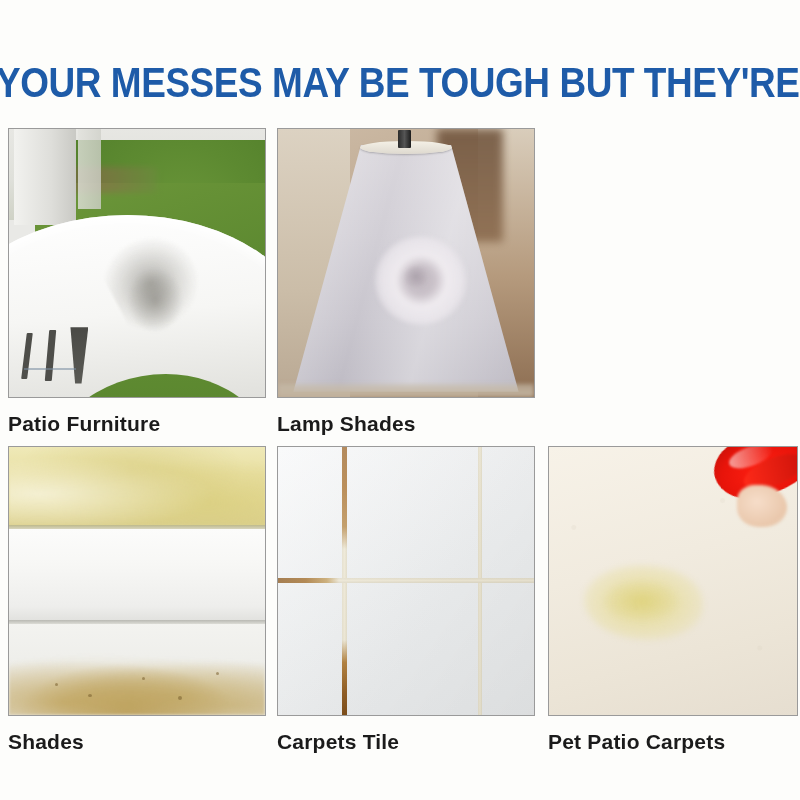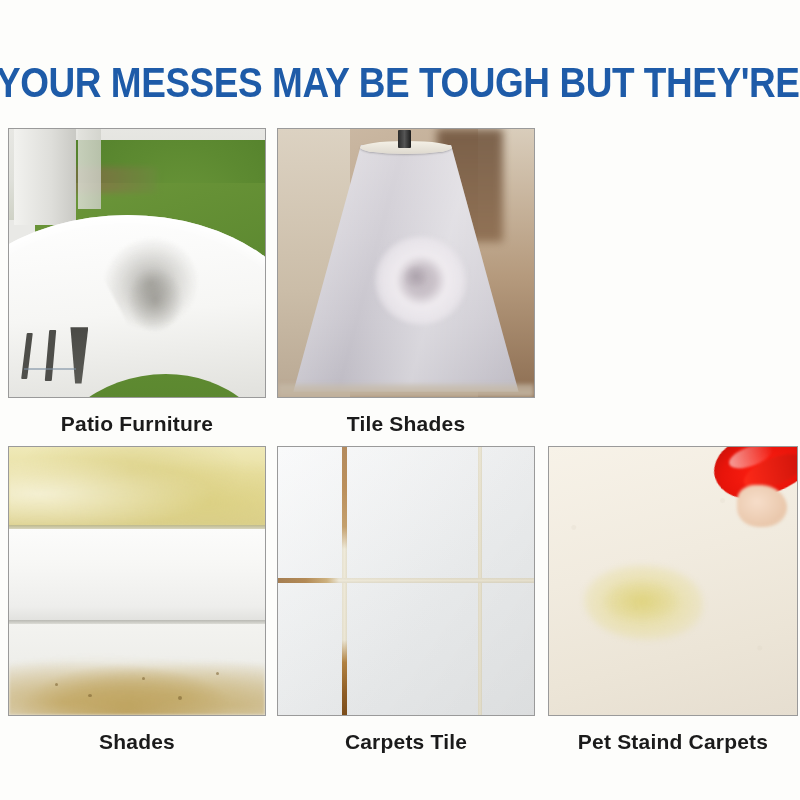--- a/index.html
+++ b/index.html
@@ -42,21 +42,20 @@
   .photo{
     position:relative;
     height:270px;
     border:1px solid #9a9a9a;
     box-sizing:border-box;
     overflow:hidden;
     background:#ddd;
   }
   .caption{
     margin-top:14px;
-    text-align:center;
     font-size:21px;
     font-weight:bold;
     color:#1b1b1b;
     letter-spacing:0.2px;
     line-height:24px;
   }
 
   
   .p1{background:#e9e9e6;}
   .p1 .sky{position:absolute;left:0;top:0;width:100%;height:34%;
@@ -337,21 +336,21 @@
           <div class="wall-r"></div>
           <div class="dark"></div>
           <div class="shade"></div>
           <div class="shade-sheen"></div>
           <div class="shade-top"></div>
           <div class="finial"></div>
           <div class="stain"></div>
           <div class="stain-core"></div>
           <div class="base"></div>
         </div>
-        <div class="caption">Tile Shades</div>
+        <div class="caption">Lamp Shades</div>
       </div>
 
     </div>
 
     <div class="row">
 
       <div class="cell c1">
         <div class="photo p4">
           <div class="band b1"></div>
           <div class="b1tex"></div>
@@ -387,18 +386,18 @@
         <div class="photo p6">
           <div class="carpet2"></div>
           <div class="tex"></div>
           <div class="petstain"></div>
           <div class="petstain2"></div>
           <div class="redtoy"></div>
           <div class="redtoy2"></div>
           <div class="toyhl"></div>
           <div class="toyhand"></div>
         </div>
-        <div class="caption">Pet Staind Carpets</div>
+        <div class="caption">Pet Patio Carpets</div>
       </div>
     </div>
 
   </div>
 </div>
 
 </body></html>

